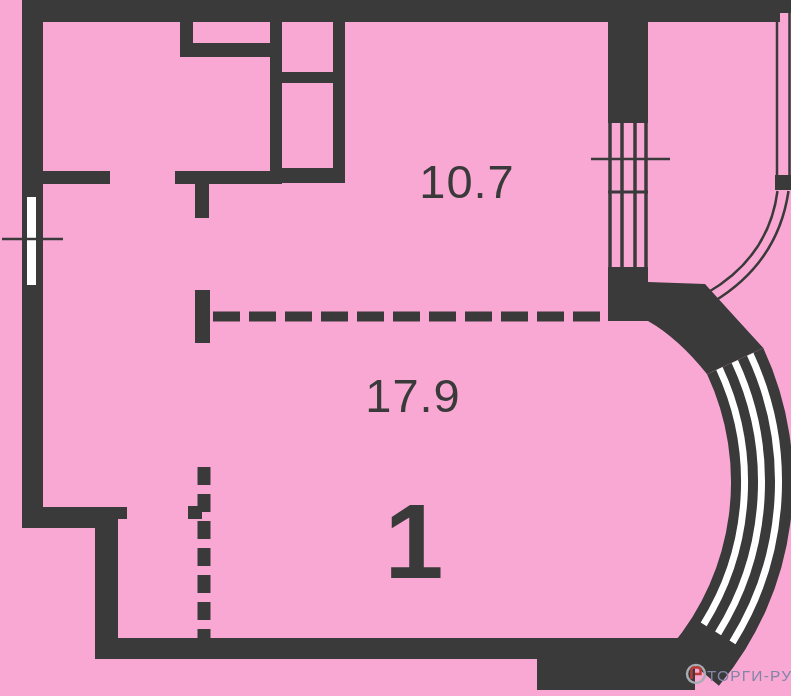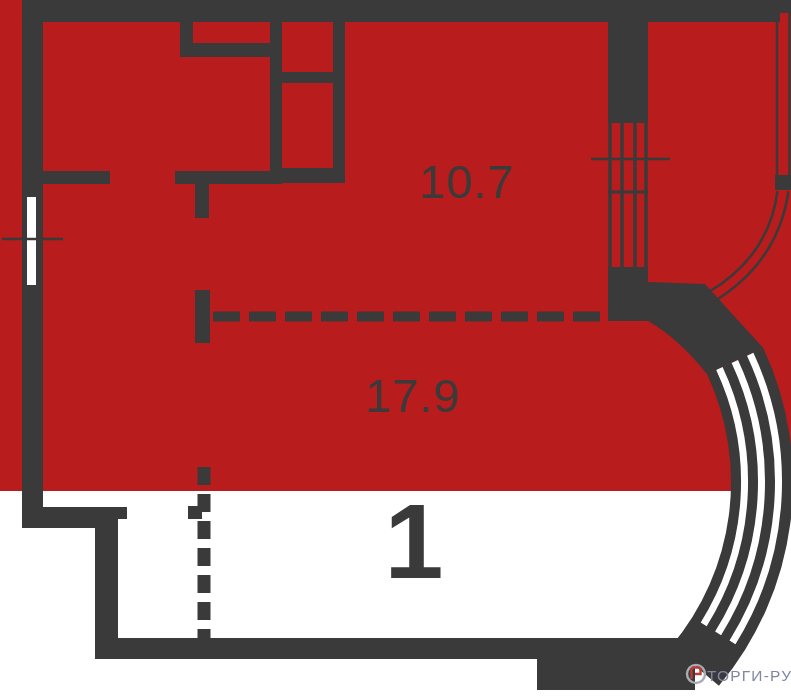--- a/index.html
+++ b/index.html
@@ -7,22 +7,22 @@
     padding: 0;
     background: #ffffff;
     width: 791px;
     height: 696px;
     overflow: hidden;
     font-family: "Liberation Sans", sans-serif;
   }
   #floorplan-stage {
     position: relative;
     width: 791px;
-    height: 491px;
-    background: #b91c1c;
+    height: 696px;
+    background: #f9a8d4;
   }
   svg { display: block; }
   text.area-label {
     font-family: "Liberation Sans", sans-serif;
     font-weight: 400;
     letter-spacing: 1px;
   }
   text.apartment-number {
     font-family: "Liberation Sans", sans-serif;
     font-weight: 700;

